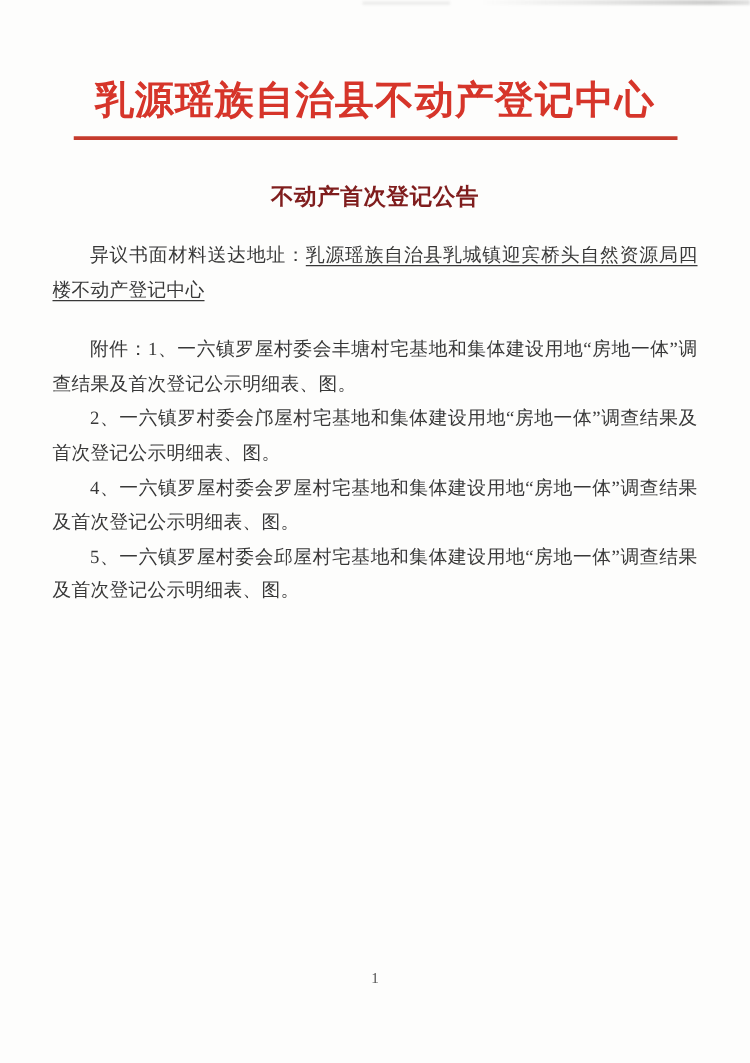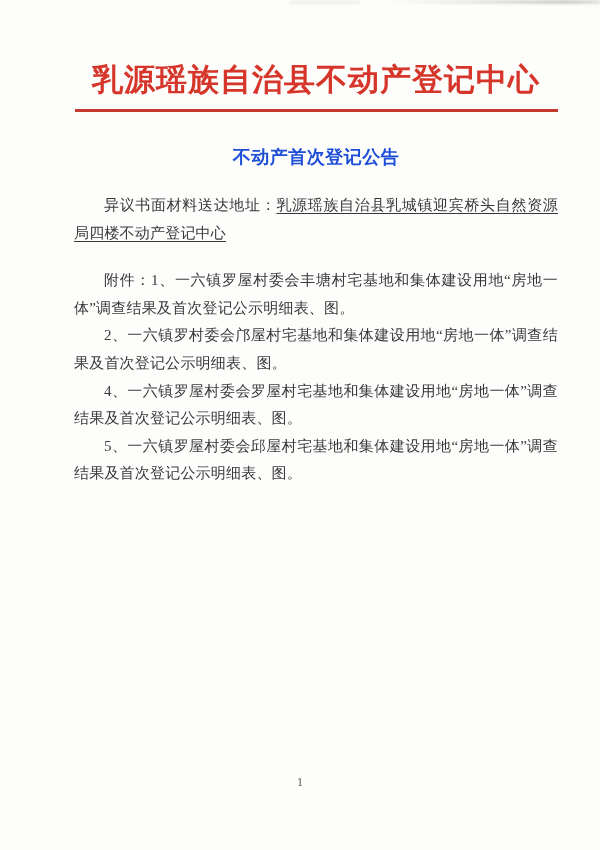--- a/index.html
+++ b/index.html
@@ -10,21 +10,20 @@
   .paper {
     position: relative;
     width: 600px;
     height: 850px;
     margin: 0 auto;
     background: #fdfdfc;
     font-family: "Liberation Serif", "DejaVu Serif", serif;
     color: #383838;
     overflow: hidden;
     box-sizing: border-box;
-    padding-left: 32px;
   }
   
   .scan-smudge {
     position: absolute;
     top: 0;
     right: 0;
     width: 215px;
     height: 4px;
     background: linear-gradient(90deg, rgba(60,60,60,0) 0%, rgba(60,60,60,0.10) 40%, rgba(40,40,40,0.22) 85%, rgba(40,40,40,0.12) 100%);
     filter: blur(0.8px);
@@ -54,21 +53,21 @@
     margin: 7px auto 0;
     background: #c53b2d;
   }
   .notice-title {
     margin: 33px 0 0;
     text-align: center;
     font-size: 18px;
     line-height: 24px;
     font-weight: bold;
     letter-spacing: 0.5px;
-    color: #1d4ed8;
+    color: #7f1d1d;
   }
   .content {
     margin: 23px 42px 0;
     font-size: 15px;
     line-height: 27.6px;
     letter-spacing: 0.2px;
     text-align: justify;
   }
   .content p {
     margin: 0;

